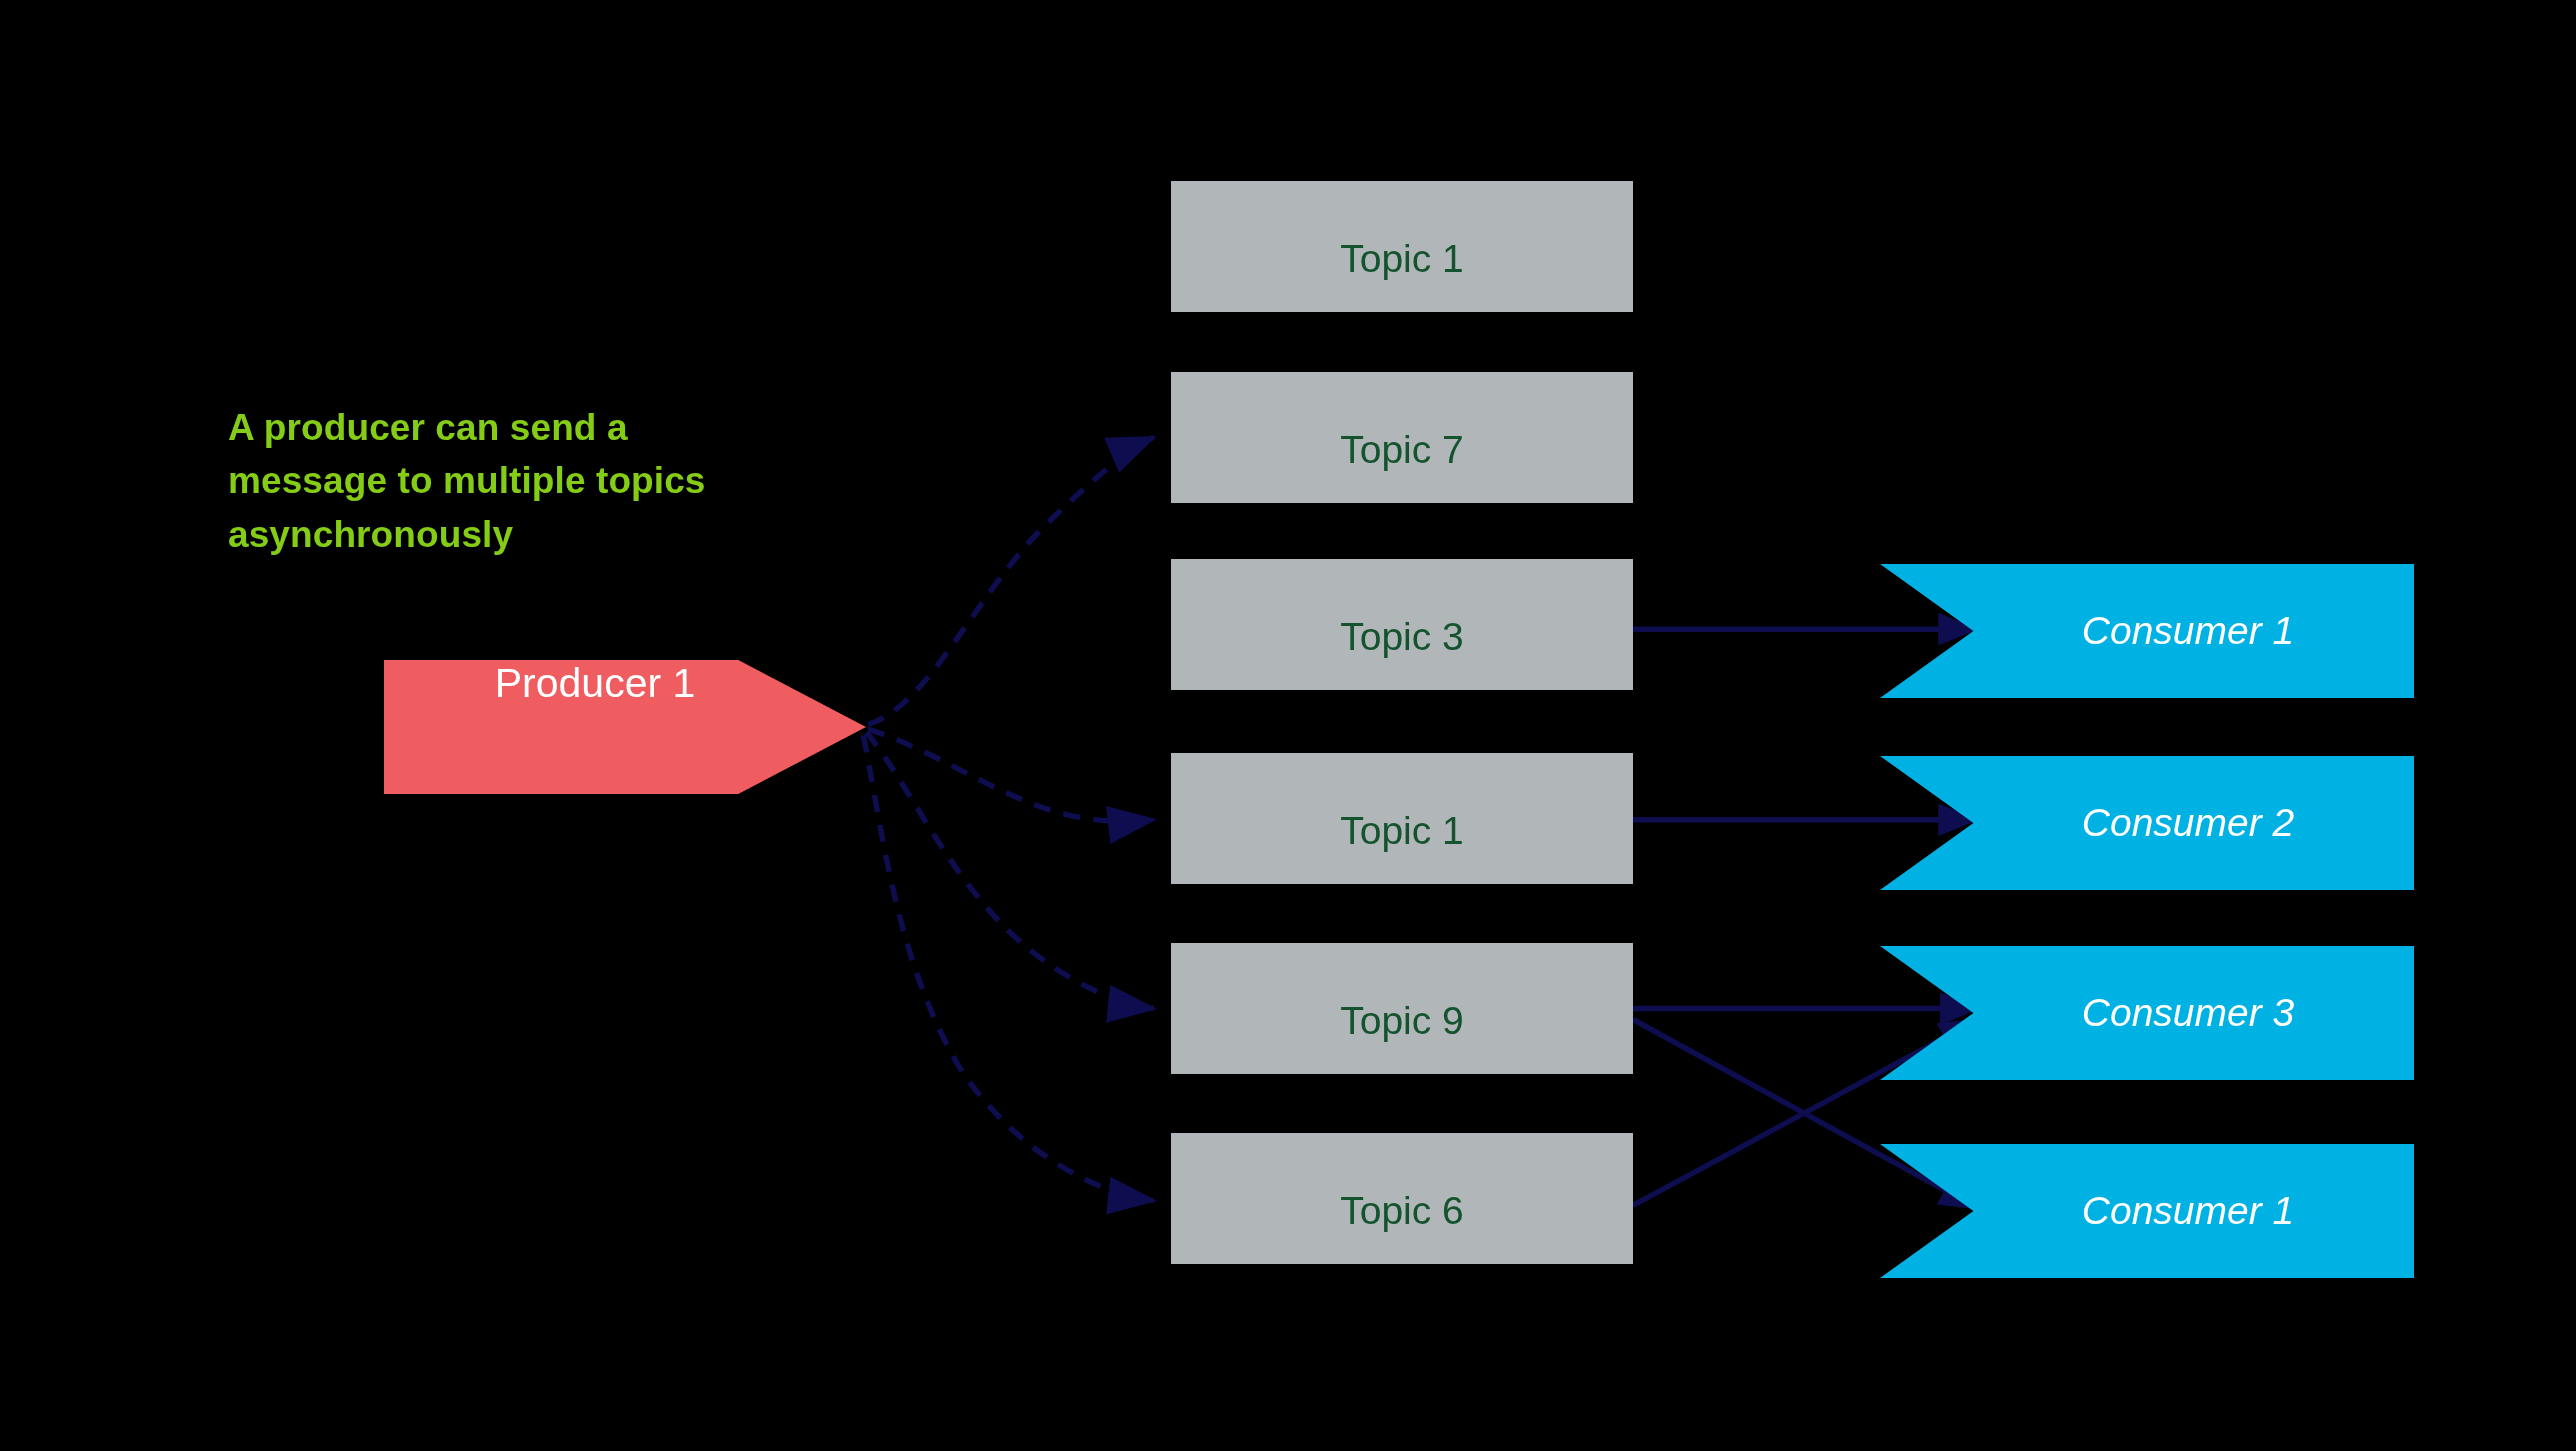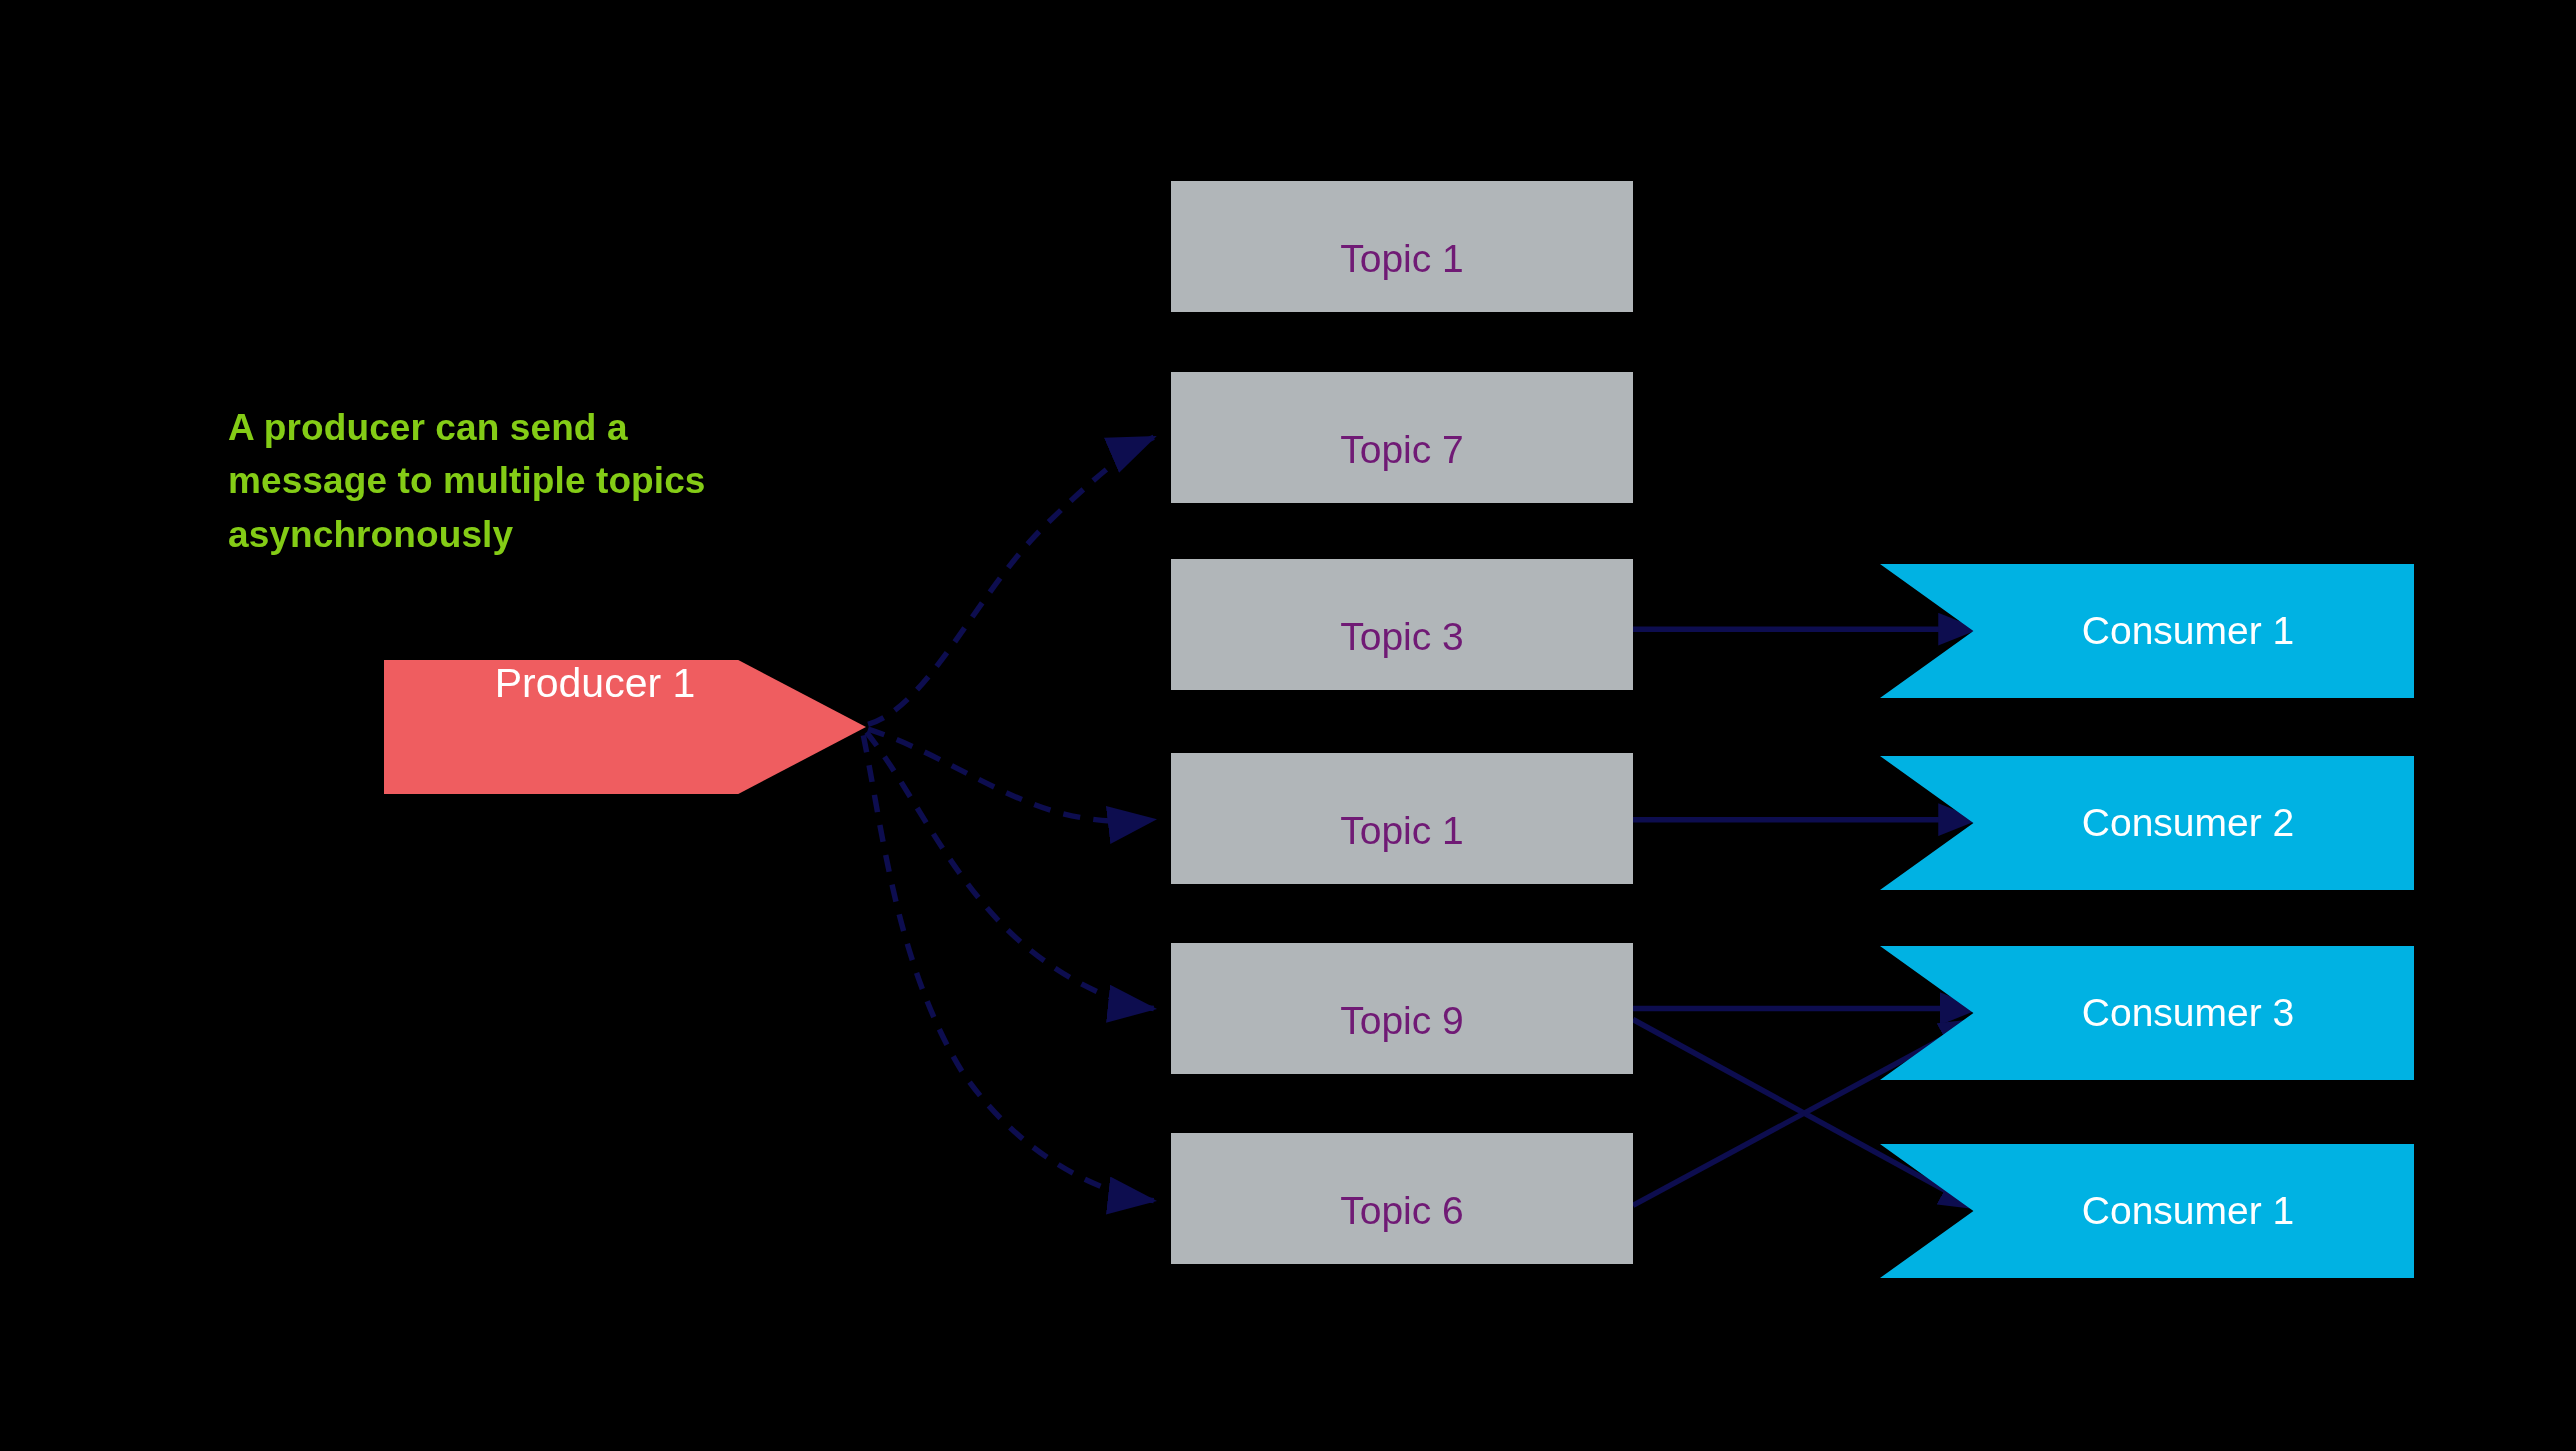--- a/index.html
+++ b/index.html
@@ -70,39 +70,40 @@
     position: absolute;
     left: 1171px;
     width: 462px;
     height: 131px;
     background: #b1b6b9;
     display: flex;
     align-items: center;
     justify-content: center;
   }
   .topic-label {
-    color: #701a75;
+    color: #14532d;
     font-size: 39px;
     font-weight: 400;
     white-space: nowrap;
     margin-top: 24px;
   }
 
   
   .consumer {
     position: absolute;
     left: 1880px;
     width: 534px;
     height: 134px;
     background: #00b2e3;
     -webkit-clip-path: polygon(0 0, 100% 0, 100% 100%, 0 100%, 17.5% 50%);
     clip-path: polygon(0 0, 100% 0, 100% 100%, 0 100%, 17.5% 50%);
     display: flex;
     align-items: center;
     justify-content: center;
+    font-style: italic;
   }
   .consumer-label {
     color: #ffffff;
     font-size: 39px;
     font-weight: 400;
     transform: translateX(41px);
     white-space: nowrap;
   }
 </style>
 </head>

